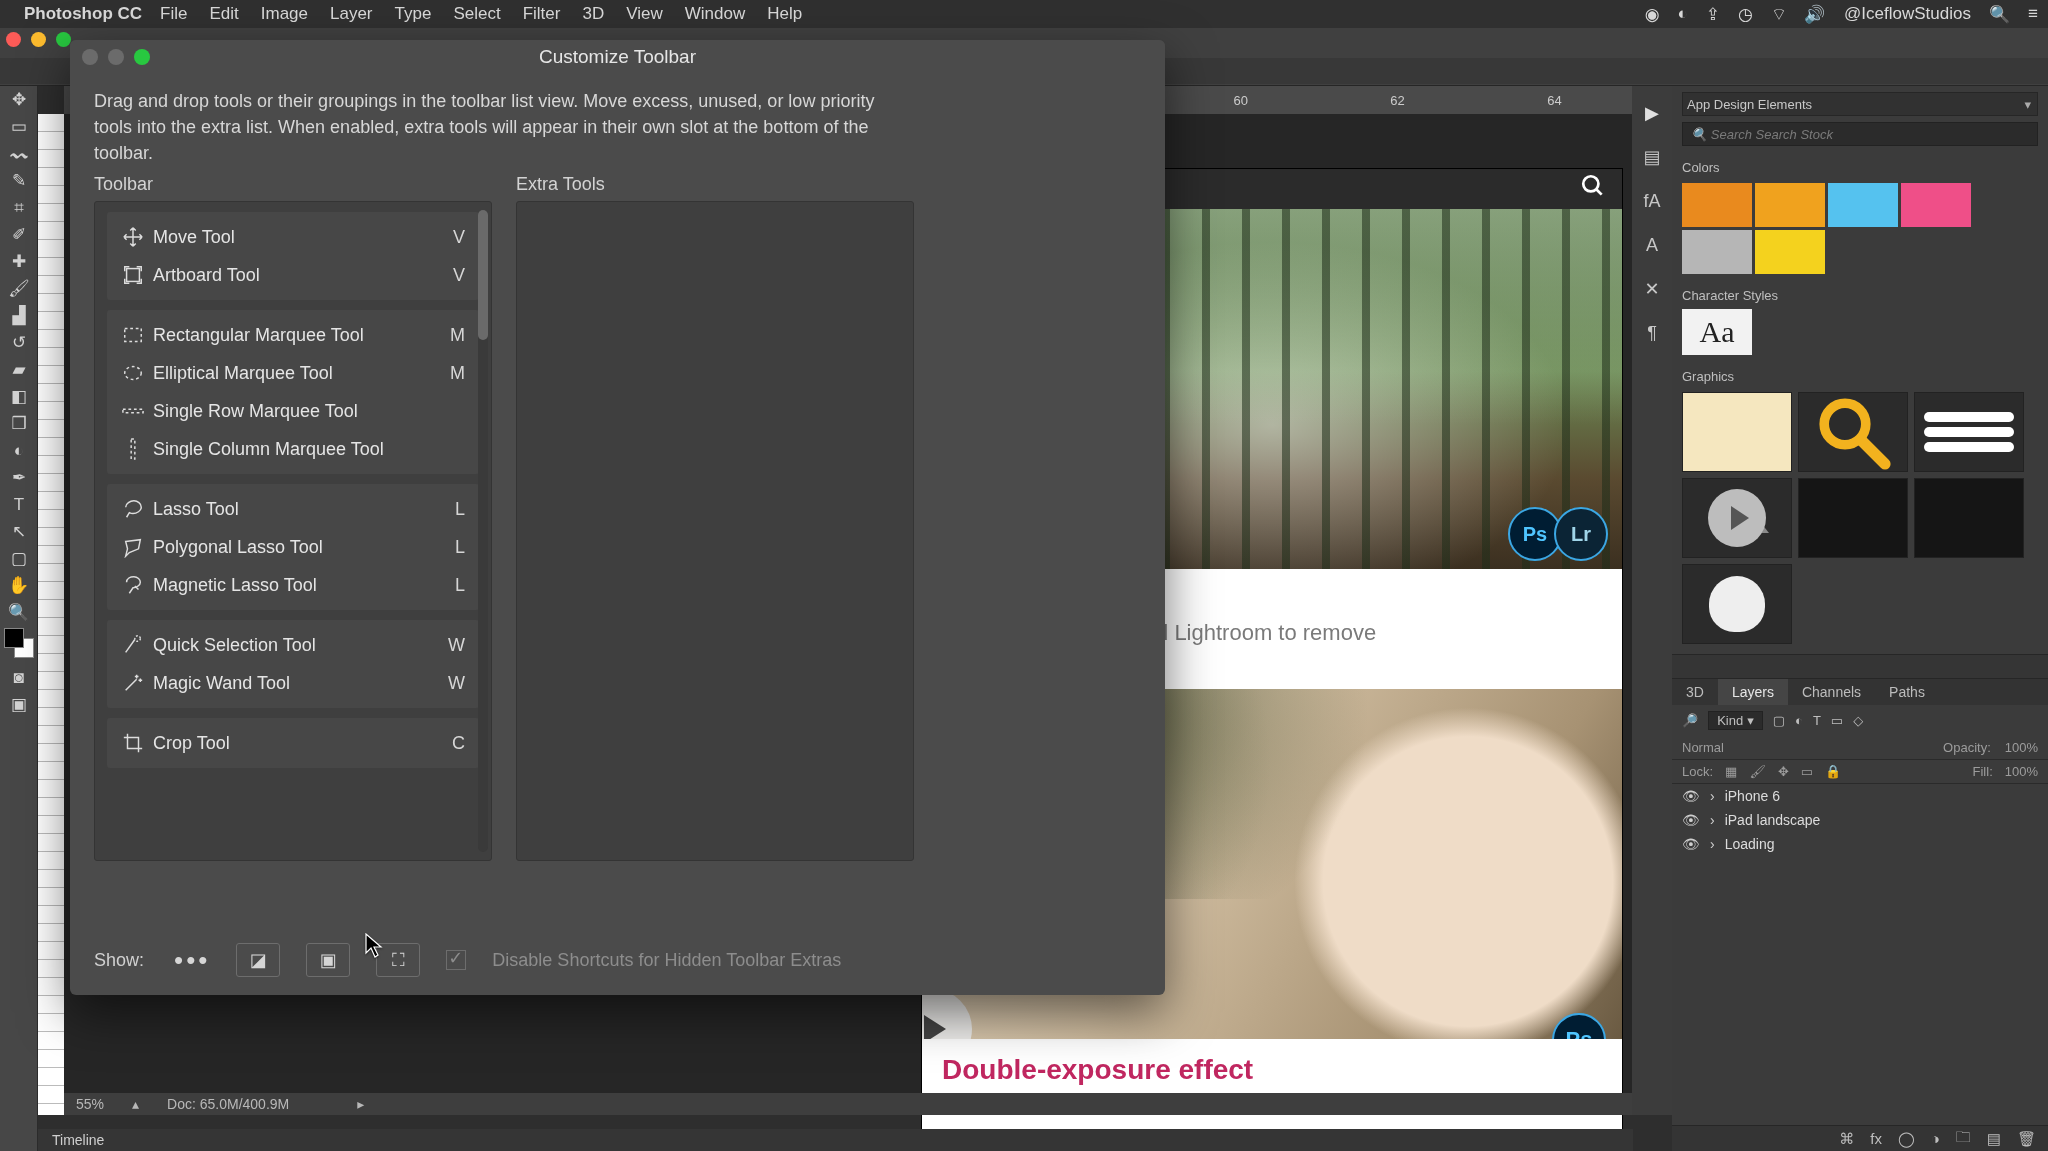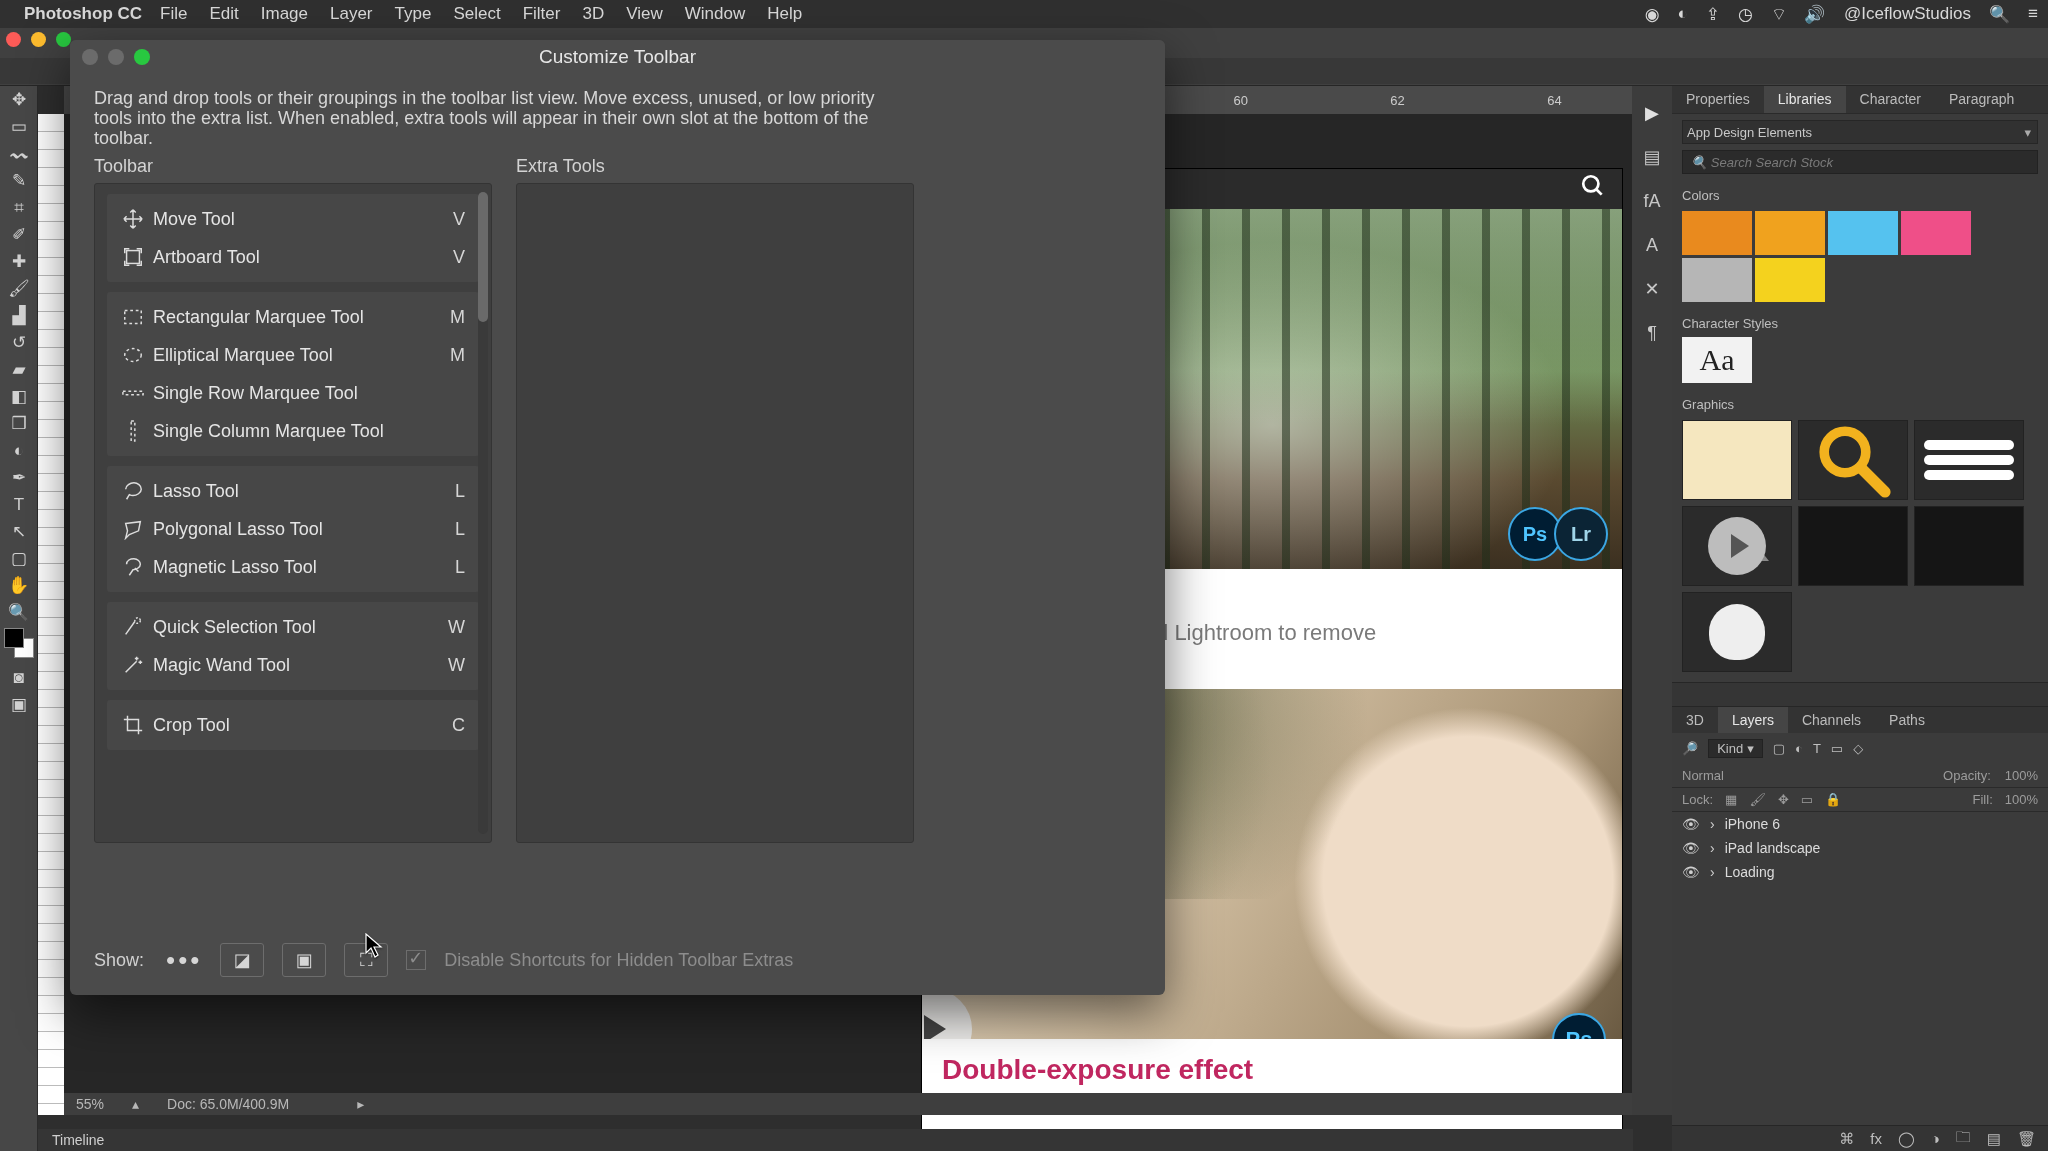--- a/index.html
+++ b/index.html
@@ -116,36 +116,36 @@
 .layer-item .chev{color:#cfcfcf;}
 .panel-bottom{position:absolute;bottom:0;left:0;right:0;height:26px;background:#343434;border-top:1px solid #262626;display:flex;align-items:center;justify-content:flex-end;gap:16px;padding-right:12px;color:#bdbdbd;font-size:15px;}
 
 
 .dialog { position:absolute; top:40px; left:70px; width:1095px; height:955px; background:#4b4b4b; border-radius:6px; box-shadow:0 18px 50px rgba(0,0,0,.55); color:#d8d8d8; }
 .dlg-titlebar{height:34px;display:flex;align-items:center;justify-content:center;position:relative;background:#4b4b4b;border-top-left-radius:6px;border-top-right-radius:6px;}
 .dlg-titlebar .traffic{position:absolute;left:12px;top:9px;display:flex;gap:10px;}
 .dlg-titlebar .traffic span{width:16px;height:16px;border-radius:50%;background:#6b6b6b;}
 .dlg-titlebar .traffic span.g{background:#28c840;}
 .dlg-title{font-size:19px;color:#e6e6e6;}
-.dlg-desc{padding:14px 24px 8px;font-size:18px;line-height:20px;color:#d7d7d7;max-width:830px;}
+.dlg-desc{padding:14px 24px 8px;font-size:18px;line-height:26px;color:#d7d7d7;max-width:830px;}
 .dlg-cols{display:flex;gap:24px;padding:0 24px;}
 .dlg-col-h{font-size:18px;color:#d3d3d3;margin-bottom:6px;}
 .list-well{background:#3f3f3f;border:1px solid #343434;border-radius:3px;height:660px;overflow:hidden;position:relative;}
 .list-well.left{width:398px;}
 .list-well.right{width:398px;}
 .list-scroll{position:absolute;right:3px;top:8px;bottom:8px;width:10px;background:#3a3a3a;border-radius:5px;}
 .list-scroll .thumb{position:absolute;top:0;height:130px;width:10px;background:#6a6a6a;border-radius:5px;}
 .tool-group{background:#474747;margin:10px 12px;border-radius:3px;padding:6px 0;}
 .tool-row{display:flex;align-items:center;gap:8px;padding:7px 14px;font-size:18px;color:#e5e5e5;}
 .tool-row .ic{width:24px;height:24px;display:flex;align-items:center;justify-content:center;color:#d6d6d6;}
 .tool-row .key{margin-left:auto;color:#d6d6d6;font-size:18px;}
 .dlg-buttons{position:absolute;top:56px;right:20px;width:168px;display:flex;flex-direction:column;gap:16px;}
 .dlg-buttons .btn{height:42px;border-radius:21px;border:1px solid #6a6a6a;background:#4b4b4b;color:#e7e7e7;font-size:18px;display:flex;align-items:center;justify-content:center;cursor:pointer;}
 .dlg-buttons .spacer{height:8px;}
-.dlg-footer{position:absolute;left:24px;right:24px;bottom:18px;display:flex;align-items:center;gap:18px;color:#d0d0d0;font-size:18px;}
+.dlg-footer{position:absolute;left:24px;right:24px;bottom:18px;display:flex;align-items:center;gap:26px;color:#d0d0d0;font-size:18px;}
 .dlg-footer .lab{margin-right:4px;}
 .dlg-footer .sq{width:44px;height:34px;border:1px solid #6d6d6d;border-radius:3px;display:flex;align-items:center;justify-content:center;color:#d6d6d6;font-size:18px;}
 .dlg-footer .dots{font-size:26px;letter-spacing:3px;color:#d6d6d6;}
 .dlg-footer .chk{width:20px;height:20px;border:1px solid #6d6d6d;background:#4b4b4b;position:relative;}
 .dlg-footer .chk::after{content:"✓";position:absolute;top:-4px;left:1px;color:#8d8d8d;font-size:18px;}
 .dlg-footer .dis{color:#8d8d8d;}
 
 .cursor{position:absolute; width:20px; height:26px; pointer-events:none; z-index:999;}
 .cursor svg{filter:drop-shadow(0 1px 1px rgba(0,0,0,.6));}
 
@@ -277,26 +277,20 @@
 <div class="right-strip">
   <div class="ic play">▶</div>
   <div class="ic">▤</div>
   <div class="ic">fA</div>
   <div class="ic">A</div>
   <div class="ic">✕</div>
   <div class="ic">¶</div>
 </div>
 
 <div class="right-panels">
-  <div class="panel-tabs">
-    <div class="tab">Properties</div>
-    <div class="tab active">Libraries</div>
-    <div class="tab">Character</div>
-    <div class="tab">Paragraph</div>
-  </div>
   <div class="lib-select">
       <span>App Design Elements</span>
     </div>
   <div class="lib-search">
       <span>🔍&nbsp;</span>
       <span>Search Search Stock</span>
     </div>
   <div class="lib-section-h">Colors</div>
   <div class="swatches">
     <div class="sw" style="background:#e98a1e"></div>

